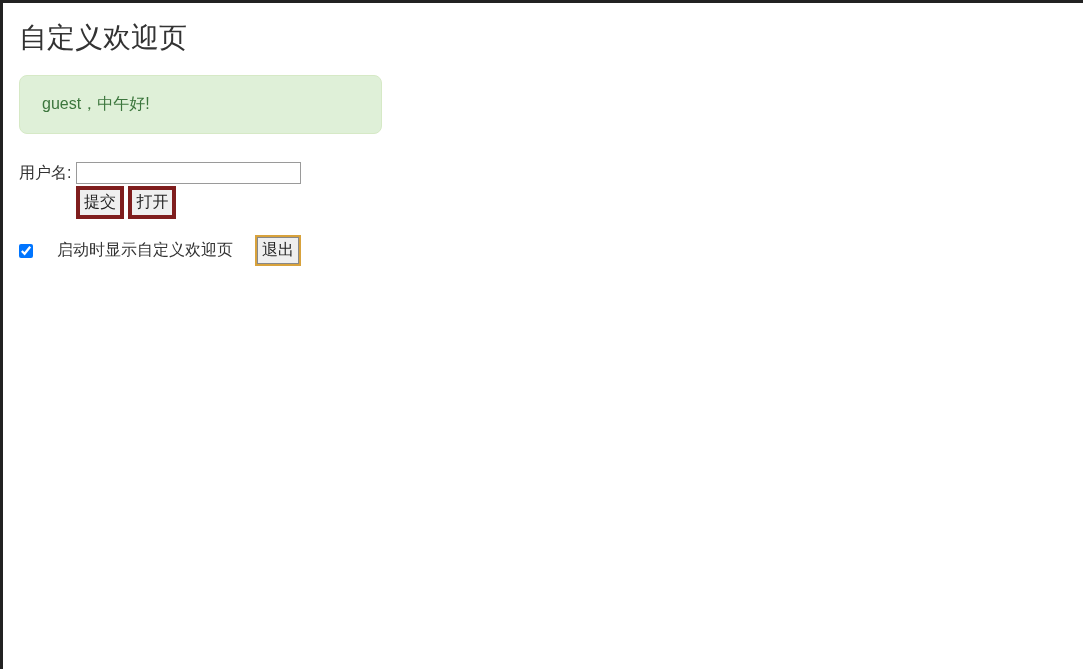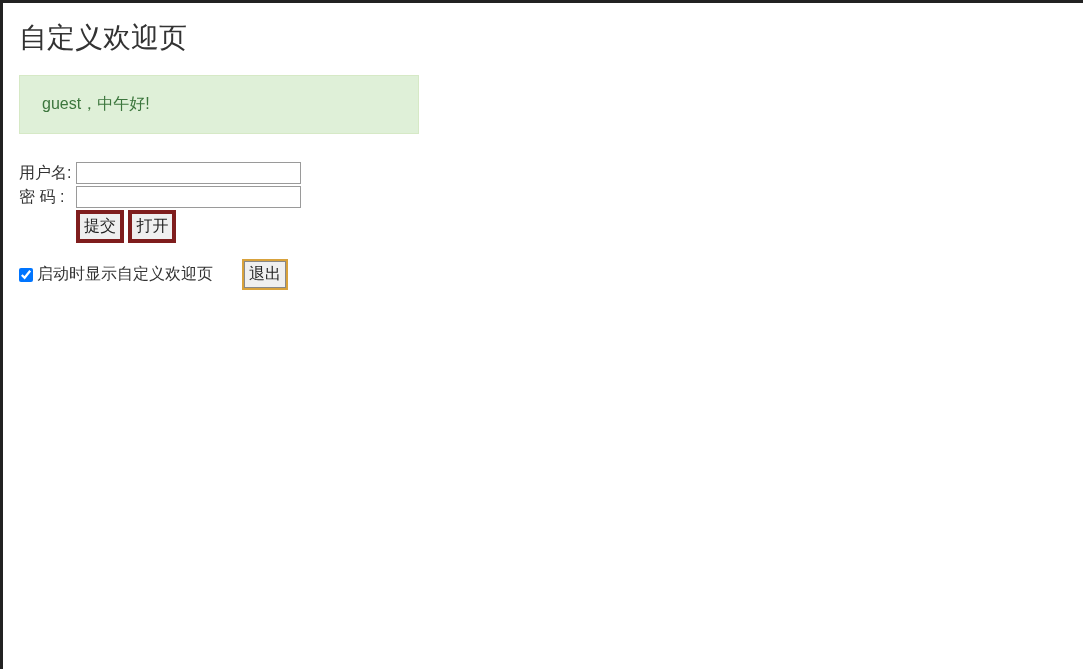--- a/index.html
+++ b/index.html
@@ -21,25 +21,25 @@
     .page-title {
       font-size: 28px;
       font-weight: normal;
       color: #333333;
       margin-bottom: 18px;
       margin-top: 10px;
     }
     .alert-success {
       background-color: #dff0d8;
       border: 1px solid #d6e9c6;
-      border-radius: 0;
+      border-radius: 8px;
       color: #3c763d;
       font-size: 16px;
       padding: 18px 22px;
-      width: 400px;
+      width: 363px;
       margin-bottom: 28px;
     }
     .login-form {
       margin-bottom: 18px;
     }
     .form-row {
       display: flex;
       align-items: center;
       margin-bottom: 2px;
     }
@@ -76,62 +76,58 @@
     }
     .footer-row {
       display: flex;
       align-items: center;
       gap: 10px;
       margin-top: 18px;
     }
     .checkbox-wrap {
       display: flex;
       align-items: center;
-      gap: 4px;
+      gap: 24px;
     }
     .checkbox-input {
       width: 14px;
       height: 14px;
       cursor: pointer;
     }
     .checkbox-label {
       font-size: 16px;
       color: #333333;
     }
     .btn-exit {
       font-family: inherit;
       font-size: 16px;
       background: #efefef;
       border: 1px solid #888888;
       outline: 2px solid #d8a23c;
       outline-offset: 0;
       padding: 2px 4px;
       cursor: pointer;
       color: #222222;
-      margin-left: 21px;
+      margin-left: 14px;
     }
   </style>
 </head>
 <body>
 
 <h1 class="page-title">自定义欢迎页</h1>
 
 <div class="alert-success">
   <span>guest，中午好!</span>
 </div>
 
 <div class="login-form">
   <div class="form-row">
     <label class="form-label">用户名:</label>
     <input type="text" class="text-input" value="" style="">
   </div>
-  <div class="form-row">
-    <label class="form-label spaced">密 码 :</label>
-    <input type="password" class="text-input" value="" style="">
-  </div>
   <div class="button-row">
     <button class="btn">提交</button>
     <button class="btn">打开</button>
   </div>
 </div>
 
 <div class="footer-row">
   <div class="checkbox-wrap">
     <input type="checkbox" class="checkbox-input" checked="" style="">
     <span class="checkbox-label">启动时显示自定义欢迎页</span>

